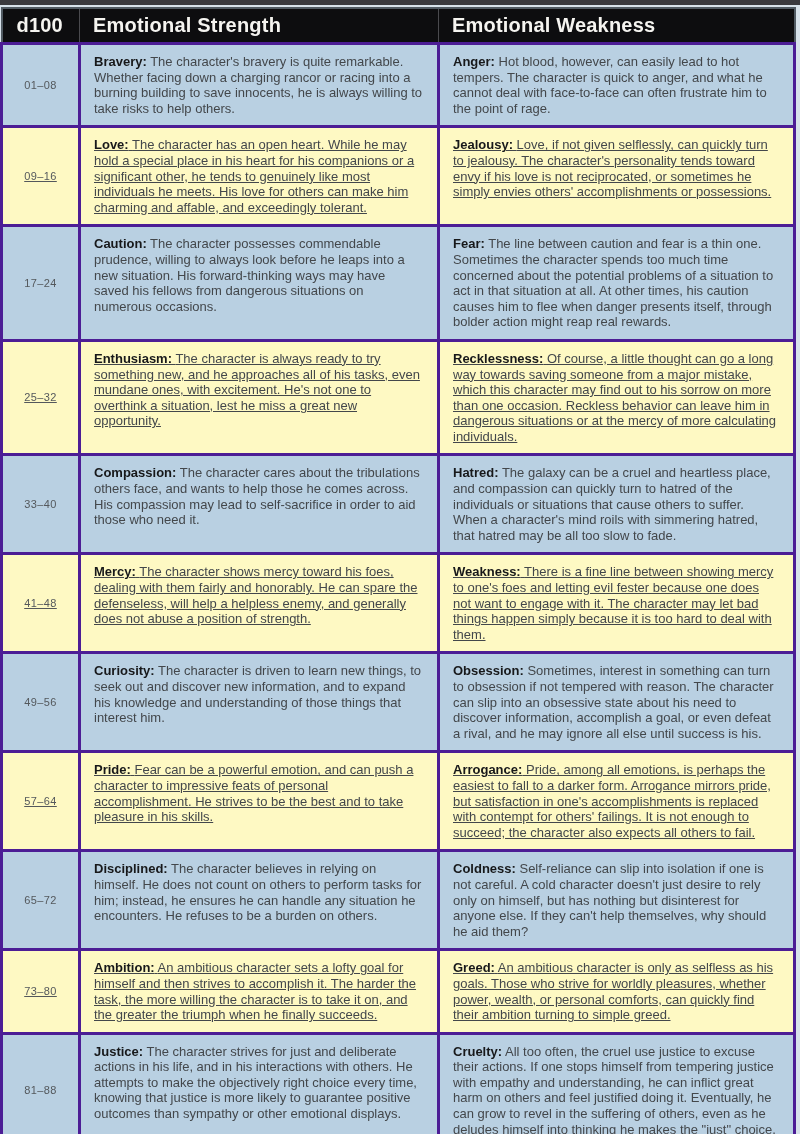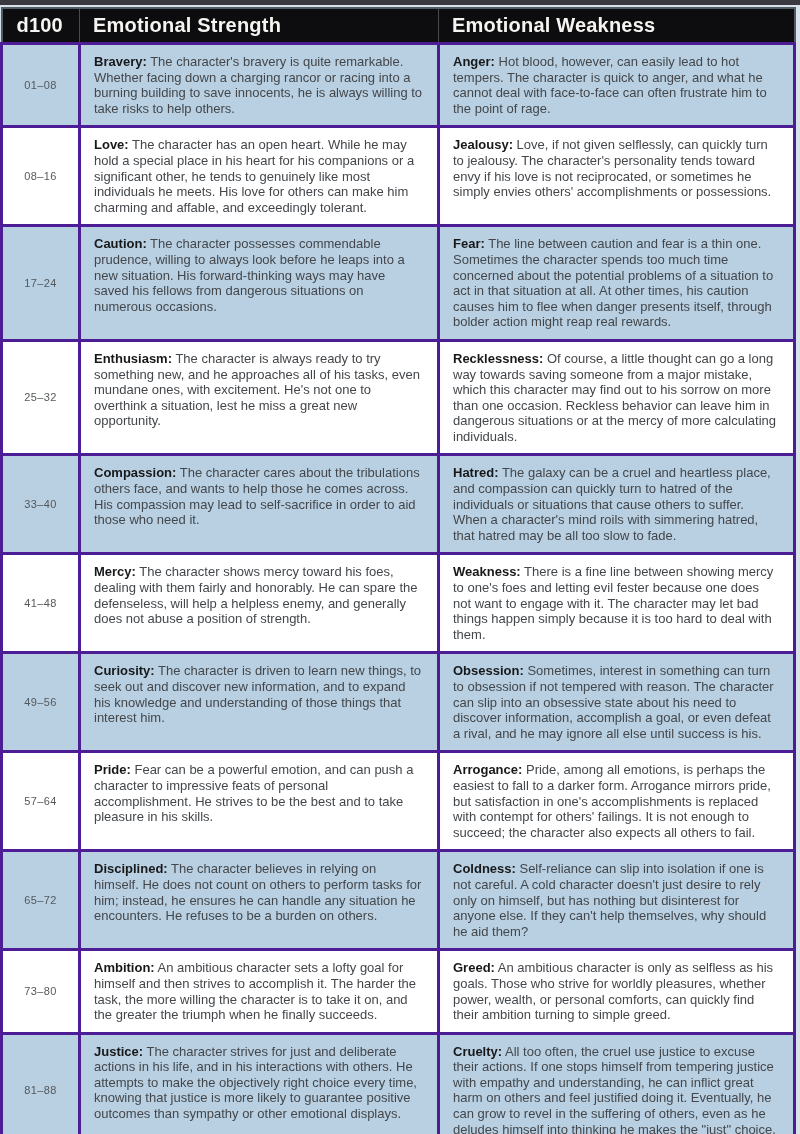--- a/index.html
+++ b/index.html
@@ -57,21 +57,21 @@
   }
   tbody td.range {
     text-align: center;
     vertical-align: middle;
     color: #54585c;
     font-size: 11px;
     letter-spacing: 0.4px;
     padding: 4px 2px;
   }
   tbody tr.row-blue td { background: #b9d0e2; }
-  tbody tr.row-light td { background: #ffffff; }
+  tbody tr.row-light td { background: #fef9c3; text-decoration: underline; }
   tbody b.term { color: #17181a; font-weight: bold; }
 </style>
 </head>
 <body>
 
 <div class="page">
   <div class="top-strip"></div>
 
   <table class="roll-table">
     <colgroup>
@@ -86,21 +86,21 @@
         <th>Emotional Weakness</th>
       </tr>
     </thead>
     <tbody id="table-body">
       <tr class="row-blue">
     <td class="range">01–08</td>
     <td><b class="term">Bravery:</b> <span>The character's bravery is quite remarkable. Whether facing down a charging rancor or racing into a burning building to save innocents, he is always willing to take risks to help others.</span></td>
     <td><b class="term">Anger:</b> <span>Hot blood, however, can easily lead to hot tempers. The character is quick to anger, and what he cannot deal with face-to-face can often frustrate him to the point of rage.</span></td>
   </tr>
         <tr class="row-light">
-    <td class="range">08–16</td>
+    <td class="range">09–16</td>
     <td><b class="term">Love:</b> <span>The character has an open heart. While he may hold a special place in his heart for his companions or a significant other, he tends to genuinely like most individuals he meets. His love for others can make him charming and affable, and exceedingly tolerant.</span></td>
     <td><b class="term">Jealousy:</b> <span>Love, if not given selflessly, can quickly turn to jealousy. The character's personality tends toward envy if his love is not reciprocated, or sometimes he simply envies others' accomplishments or possessions.</span></td>
   </tr>
         <tr class="row-blue">
     <td class="range">17–24</td>
     <td><b class="term">Caution:</b> <span>The character possesses commendable prudence, willing to always look before he leaps into a new situation. His forward-thinking ways may have saved his fellows from dangerous situations on numerous occasions.</span></td>
     <td><b class="term">Fear:</b> <span>The line between caution and fear is a thin one. Sometimes the character spends too much time concerned about the potential problems of a situation to act in that situation at all. At other times, his caution causes him to flee when danger presents itself, through bolder action might reap real rewards.</span></td>
   </tr>
         <tr class="row-light">
     <td class="range">25–32</td>

